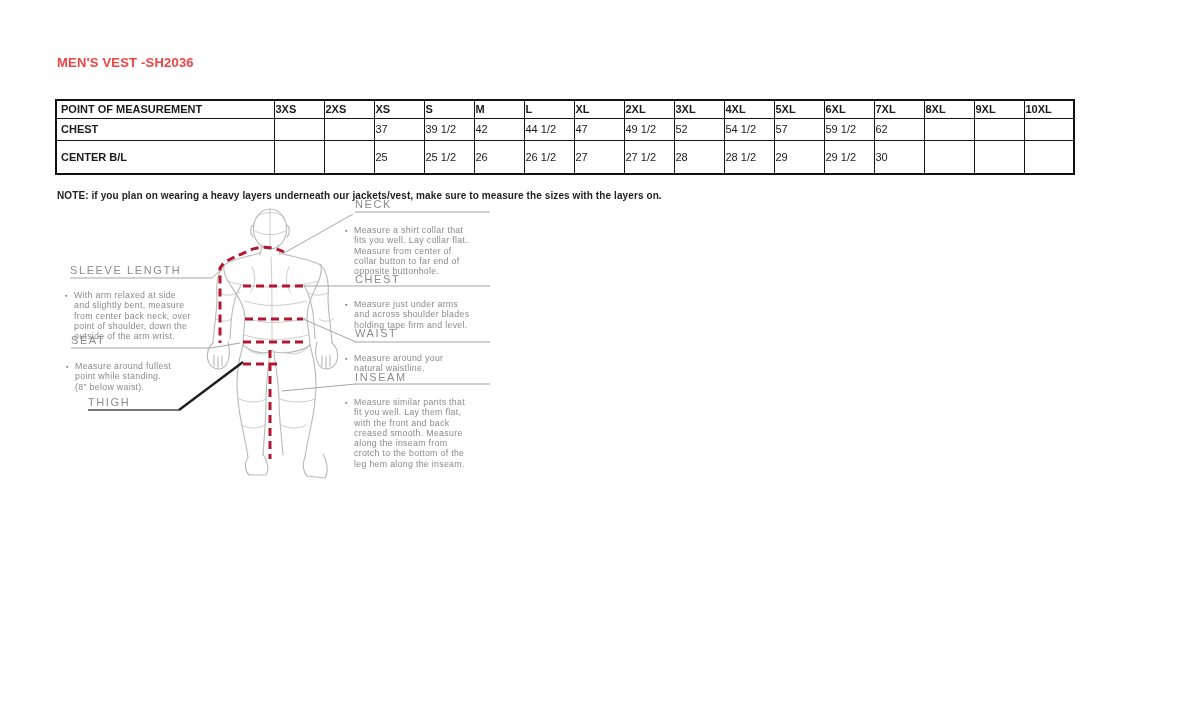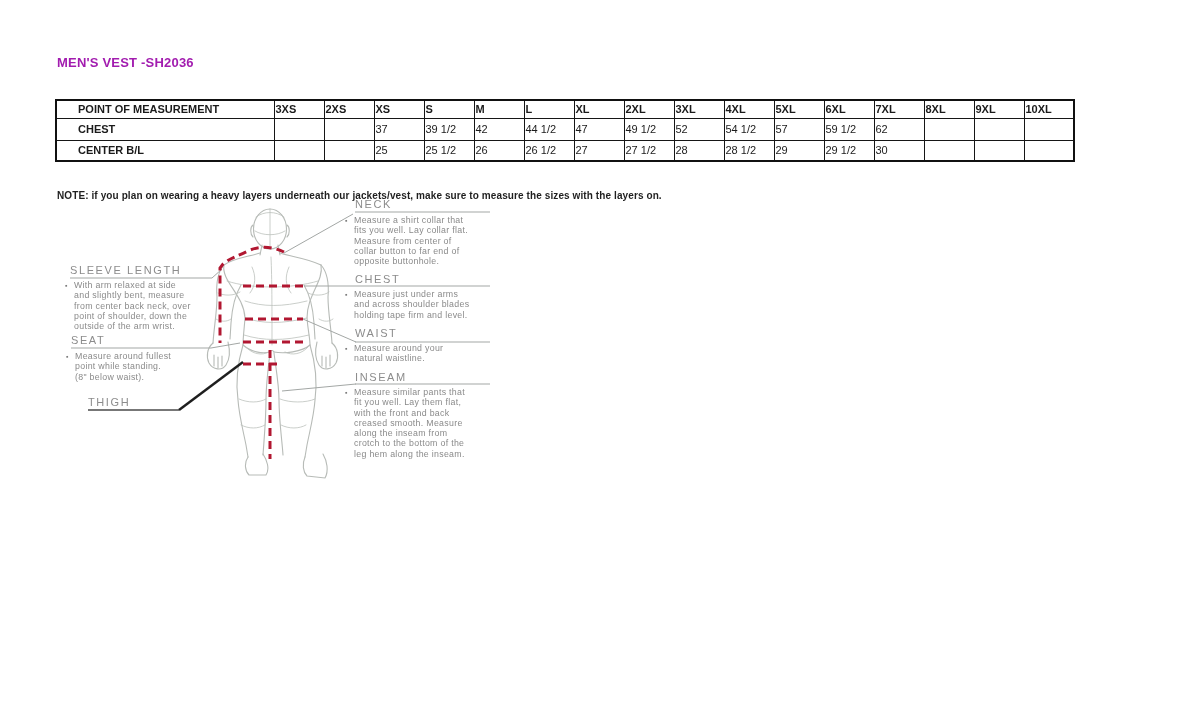--- a/index.html
+++ b/index.html
@@ -1,39 +1,39 @@
 <!DOCTYPE html>
 <html><head>
 <meta charset="utf-8">
 <style>
   * { margin:0; padding:0; box-sizing:border-box; }
   html,body { width:1200px; height:705px; background:#ffffff; overflow:hidden;
               font-family:"Liberation Sans", sans-serif; }
 
   .page-title { position:absolute; left:57px; top:55px; font-size:13px; font-weight:bold;
-                color:#a21caf; letter-spacing:0.2px; }
+                color:#ef4444; letter-spacing:0.2px; }
 
   table.size-table { position:absolute; left:55px; top:99px; border-collapse:collapse;
                      table-layout:fixed; width:1018px; }
   table.size-table td { border:1.6px solid #161616; font-size:11px; color:#1b1b1b;
                         text-align:left; vertical-align:middle; height:21px;
                         overflow:hidden; white-space:nowrap; padding:0 1px; }
   table.size-table tr.hdr td { height:18px; font-weight:bold; }
-  table.size-table td.rowlab { text-align:left; font-weight:bold; padding-left:21px;margin-left:44px; }
+  table.size-table td.rowlab { text-align:left; font-weight:bold; padding-left:4px;margin-left:44px; }
   table.size-table { border:2px solid #111; }
 
   .note-line { position:absolute; left:57px; top:190px; font-size:10px; font-weight:bold;
                color:#1f1f1f; letter-spacing:0.1px; }
 
   .diagram { position:absolute; left:60px; top:195px; width:445px; height:295px; }
   .diagram svg { position:absolute; left:0; top:0; }
 
   .m-head { position:absolute; font-size:11px; letter-spacing:1.6px; color:#8c8c8c;
             white-space:nowrap; }
-  .m-text { position:absolute; display:flex; align-items:flex-start; }
+  .m-text { position:absolute; display:flex; align-items:flex-start;margin-top:10px; }
   .m-text .bullet { font-size:7px; line-height:10px; color:#7d7d7d; width:9px;
                     flex:0 0 9px; padding-top:1px; }
   .m-text .ttxt { font-size:8.8px; line-height:10.3px; color:#8a8a8a;
                   white-space:pre-line; letter-spacing:0.3px; width:150px; }
   .m-text.nobullet .ttxt { width:160px; }
 </style>
 </head>
 <body>
 
 <div class="page-title">MEN'S VEST -SH2036</div>
@@ -90,21 +90,21 @@
     <td>49 1/2</td>
     <td>52</td>
     <td>54 1/2</td>
     <td>57</td>
     <td>59 1/2</td>
     <td>62</td>
     <td></td>
     <td></td>
     <td></td>
   </tr>
-  <tr style="height:21px">
+  <tr style="height:34px">
     <td class="rowlab">CENTER B/L</td>
     <td></td>
     <td></td>
     <td>25</td>
     <td>25 1/2</td>
     <td>26</td>
     <td>26 1/2</td>
     <td>27</td>
     <td>27 1/2</td>
     <td>28</td>

